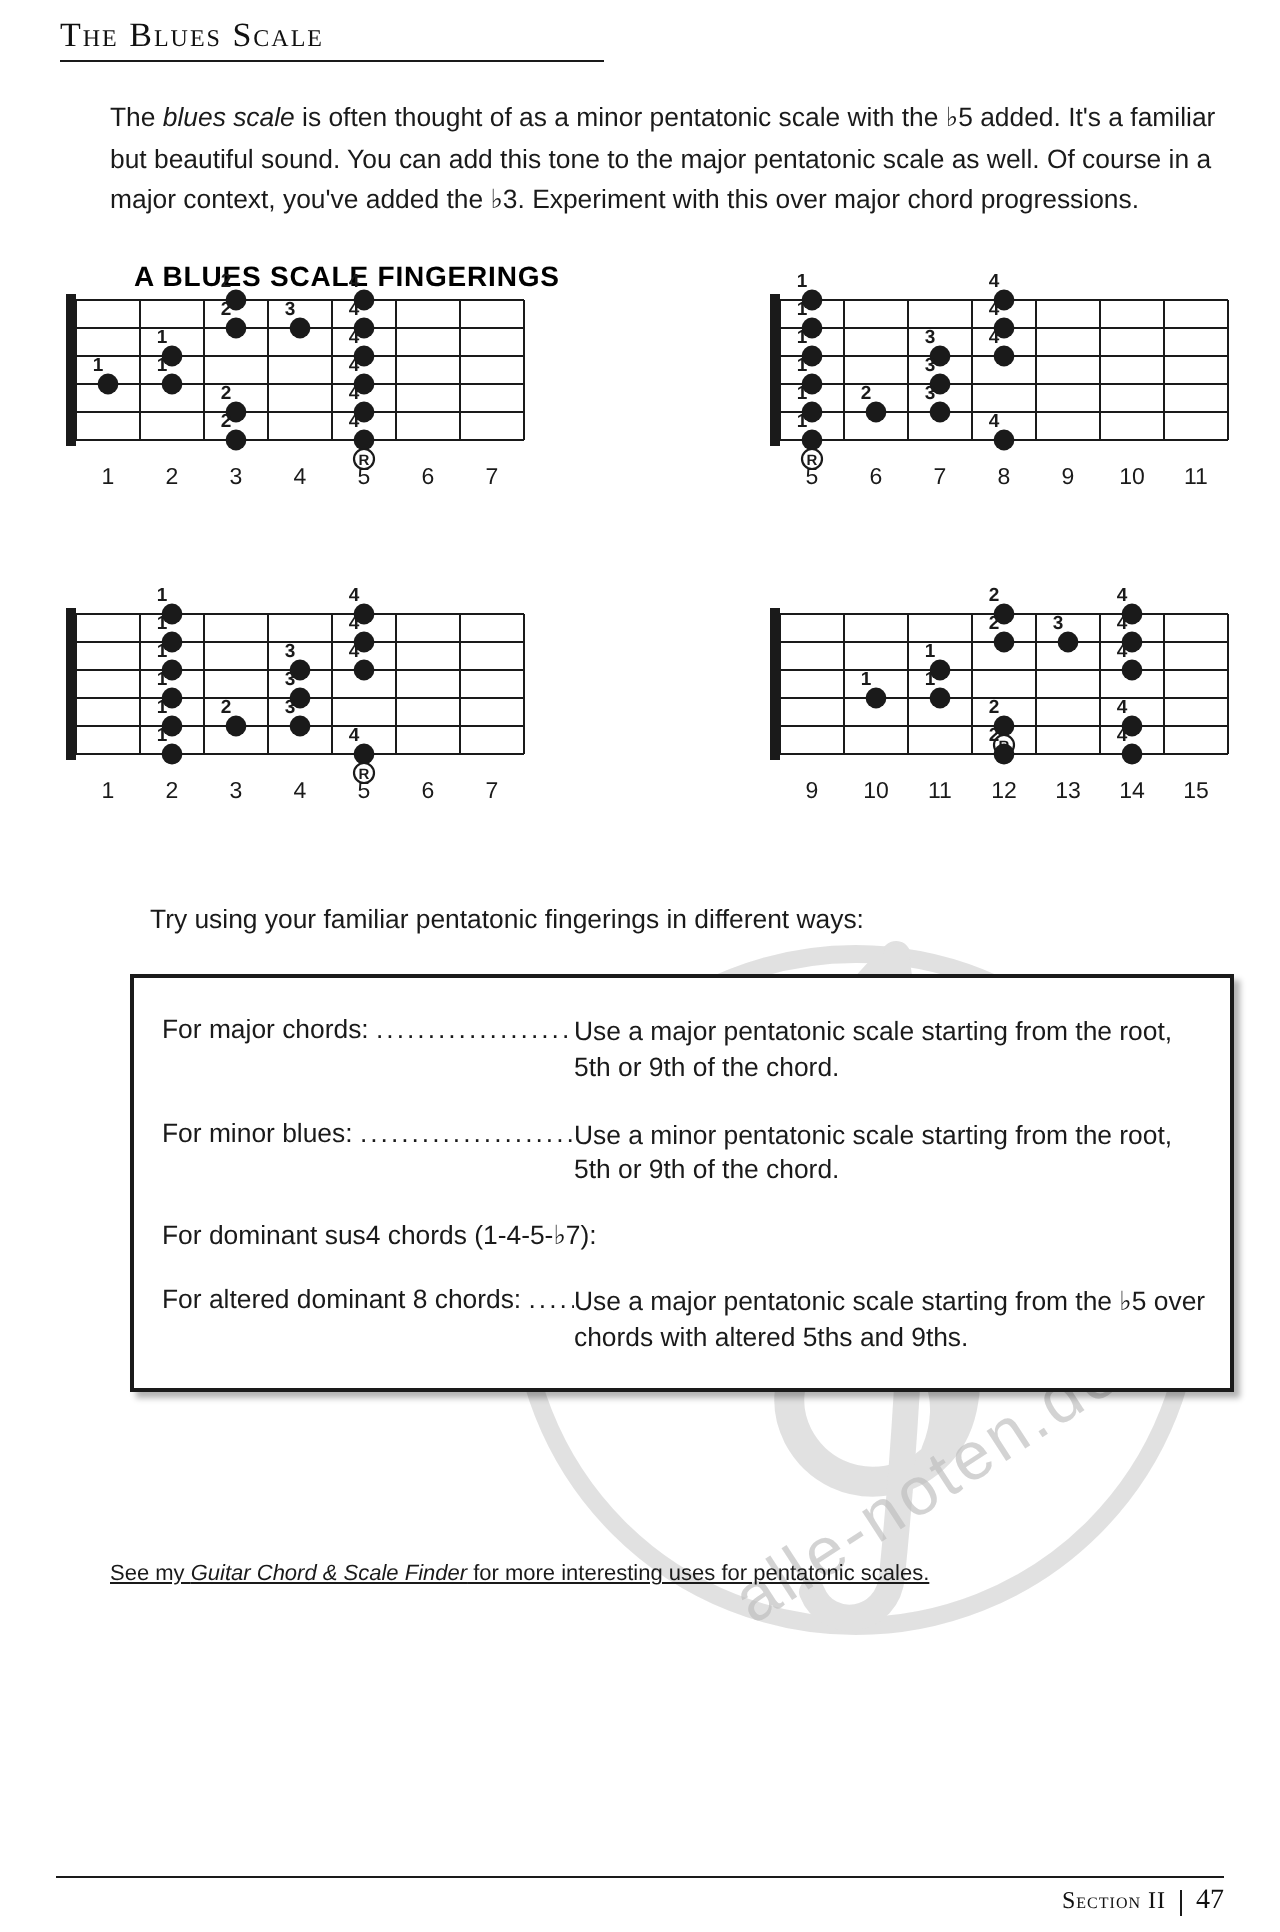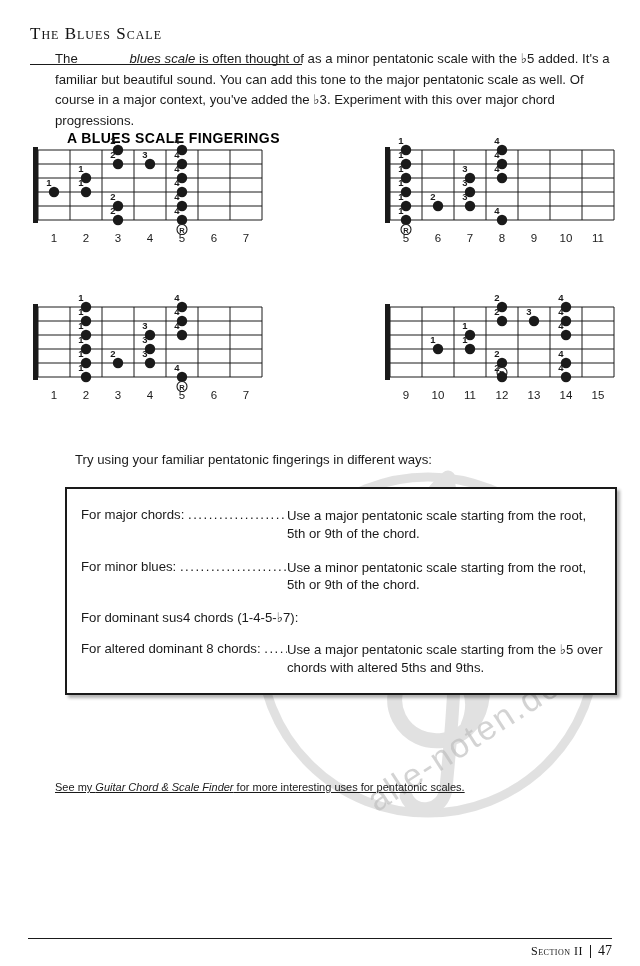--- a/index.html
+++ b/index.html
@@ -3,28 +3,28 @@
 <meta charset="utf-8">
 <style>
   html,body{margin:0;padding:0;background:#e8e8e8;}
   .page{
     position:relative;width:640px;height:966px;margin:0 auto;
     background:#ffffff;overflow:hidden;
     font-family:"Liberation Sans","DejaVu Sans",sans-serif;
     color:#1a1a1a;
   }
   
-  .header-wrap{position:absolute;left:30px;top:8px;width:272px;border-bottom:1.5px solid #1a1a1a;padding-bottom:20px;margin-top:16px;}
+  .header-wrap{position:absolute;left:30px;top:8px;width:272px;border-bottom:1.5px solid #1a1a1a;padding-bottom:2px;}
   .header-title{
     font-family:"Liberation Serif","DejaVu Serif",serif;
     font-variant:small-caps;font-size:17px;letter-spacing:1px;color:#111;
   }
   
   .intro{position:absolute;left:55px;top:36px;width:562px;font-size:13.2px;line-height:1.55;}
-  .intro i{font-style:italic;margin-left:48px;}
+  .intro i{font-style:italic;}
   
   .sec-h{position:absolute;font-size:14px;font-weight:bold;letter-spacing:.4px;margin:12px;color:#000000;}
   
   .diagram{position:absolute;width:250px;height:115px;}
   
   .try-line{position:absolute;left:55px;top:452px;font-size:13.2px;margin-left:20px;}
   
   .advice-box{
     position:absolute;left:65px;top:487px;width:552px;box-sizing:border-box;
     border:2px solid #1a1a1a;background:#fff;
@@ -35,21 +35,21 @@
   .advice-row:last-child{margin-bottom:2px;}
   .row-left{flex:1 1 auto;white-space:nowrap;overflow:hidden;padding-right:4px;}
   .leader{letter-spacing:1.5px;color:#1a1a1a;}
   .row-right{flex:0 0 316px;width:316px;line-height:1.35;}
   
   .closing{position:absolute;left:55px;top:770px;font-size:11px;text-decoration:underline;}
   .closing i{font-style:italic;}
   
   .footer-rule{position:absolute;left:28px;top:938px;width:584px;height:0;border-top:1.2px solid #1a1a1a;}
   .footer-text{
-    position:absolute;right:28px;top:943px;display:flex;align-items:center;gap:7px;
+    position:absolute;right:28px;top:943px;display:flex;align-items:flex-start;gap:7px;
     font-family:"Liberation Serif","DejaVu Serif",serif;color:#111;
   }
   .footer-section{font-variant:small-caps;font-size:12px;letter-spacing:.5px;}
   .footer-divider{width:0;height:13px;border-left:1px solid #1a1a1a;align-self:center;}
   .footer-page{font-size:14px;}
   
   .watermark{position:absolute;left:0;top:0;pointer-events:none;}
 </style>
 </head>
 <body>

